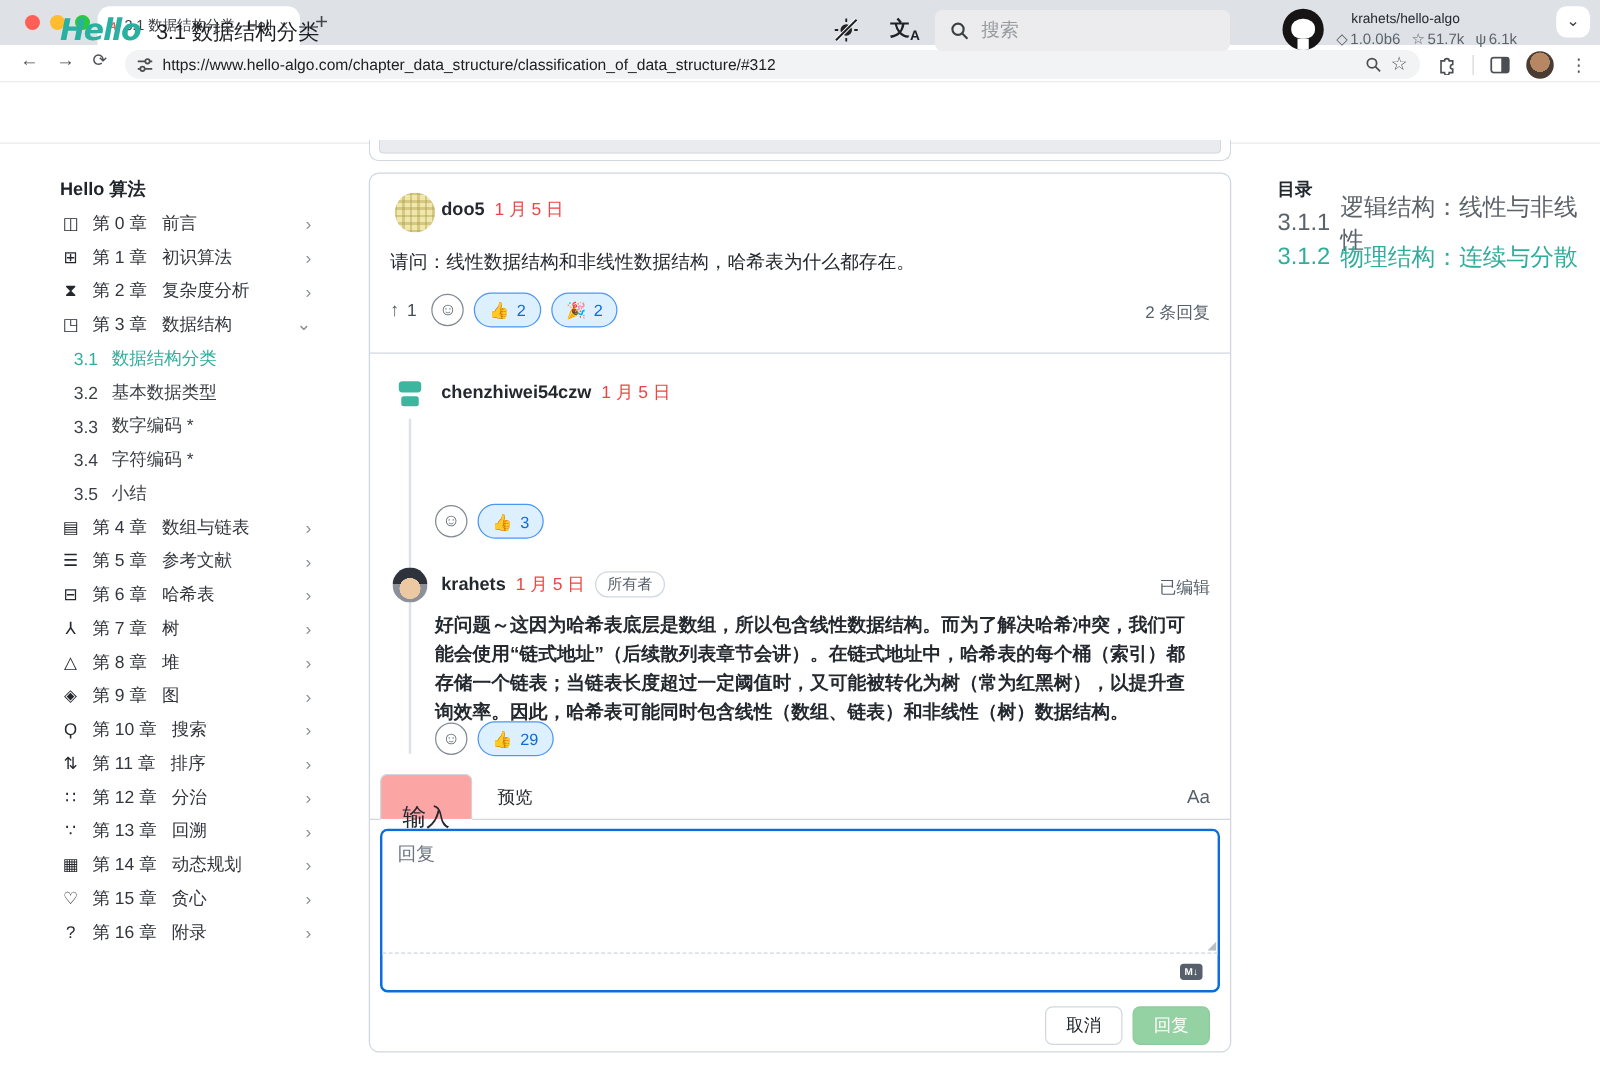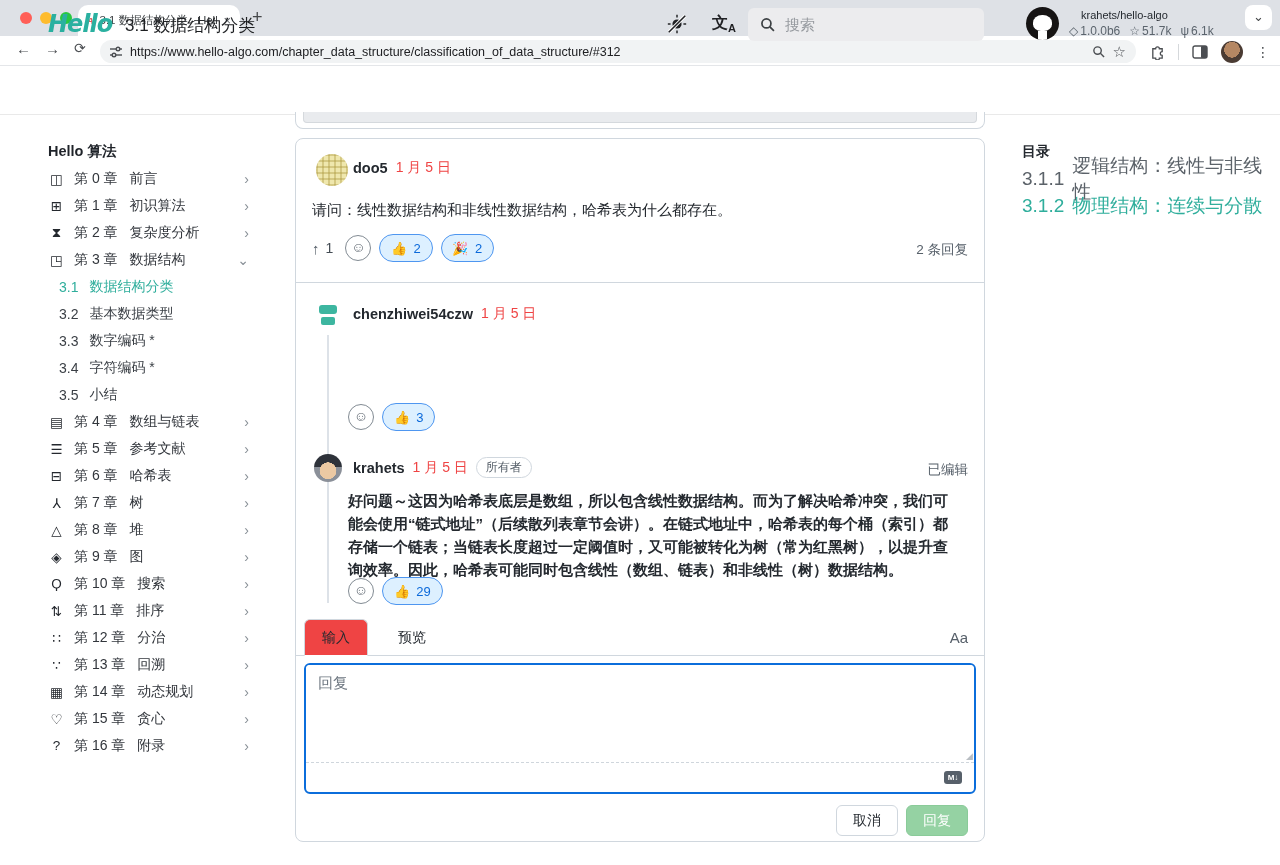--- a/index.html
+++ b/index.html
@@ -111,23 +111,23 @@
           display:flex; align-items:center; gap:6px; padding:0 11px; }
   .pill .em { font-size:13px; line-height:13px; }
   .pill .ct { font-size:13px; color:#0b69da; }
   .replycount { font-size:13.5px; color:#57606a; }
 
   .secline { position:absolute; left:0; right:0; border-top:1px solid #d0d7de; }
   .threadline { position:absolute; left:31px; top:196px; width:2px; height:268px; background:#dde2e8; }
 
   
   .formtabs { position:absolute; left:0; right:0; top:473px; height:44px; border-bottom:1px solid #d0d7de; }
-  .tab-active { position:absolute; left:8px; top:7px; height:37px; padding:0 17px; background:#ef4444;
+  .tab-active { position:absolute; left:8px; top:7px; height:37px; padding:17px 17px; background:#fca5a5;
                 border:1px solid #d0d7de; border-bottom:1px solid #fff; border-radius:6px 6px 0 0;
-                font-size:14px; color:#24292f; line-height:35px; z-index:2; }
+                font-size:19px; color:#24292f; line-height:35px; z-index:2; }
   .tab-plain { position:absolute; left:86px; top:7px; height:37px; padding:0 16px; font-size:14px;
                color:#24292f; line-height:37px; }
   .tab-aa { position:absolute; right:16px; top:7px; height:37px; line-height:37px; font-size:15px; color:#57606a; }
 
   .replybox { position:absolute; left:8px; right:8px; top:524px; height:131px; border:2px solid #0b6ddb;
               border-radius:6px; background:#fff; overflow:hidden; }
   .replybox textarea { position:absolute; left:0; right:0; top:0; height:99px; width:100%; border:none; outline:none;
               resize:none; padding:9px 12px; font-size:15px; color:#24292f;
               font-family:"Liberation Sans","DejaVu Sans",sans-serif; }
   .replybox textarea::placeholder { color:#6e7781; }

